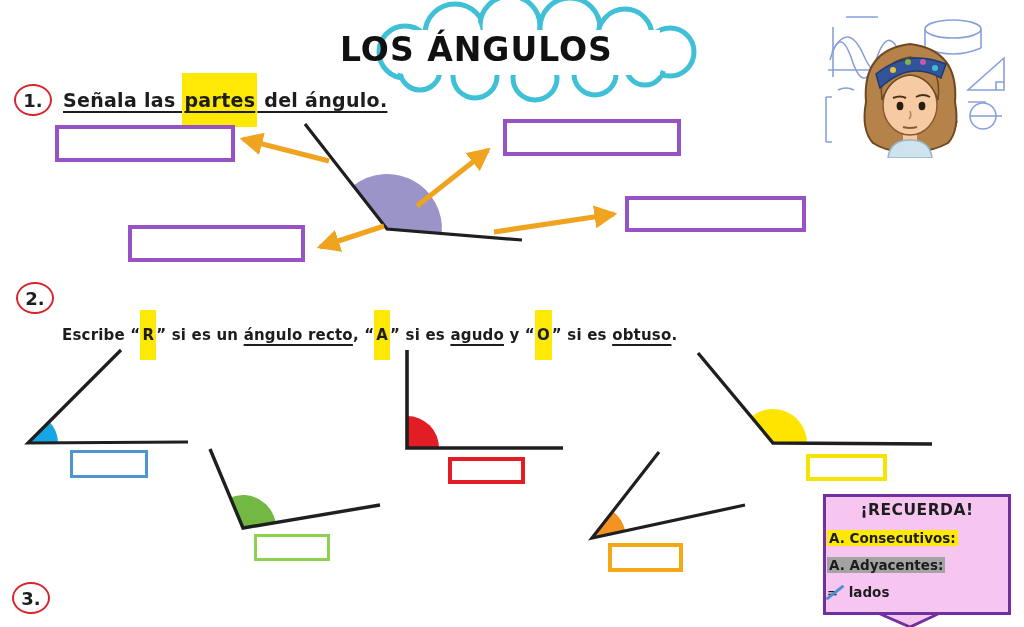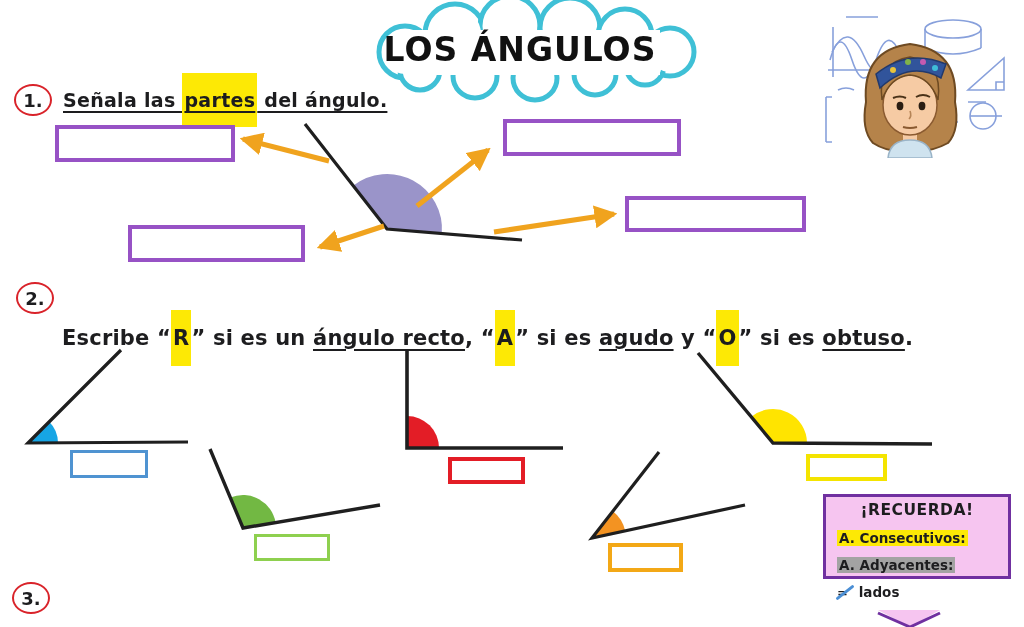--- a/index.html
+++ b/index.html
@@ -7,29 +7,29 @@
         font-family:"DejaVu Sans",sans-serif;color:#1d1d1f;}
   .abs{position:absolute;}
   svg{display:block;}
   
   .qrow{position:absolute;display:flex;align-items:center;gap:11px;font-weight:bold;}
   .qnum{flex:0 0 auto;border:2.5px solid #d9232a;border-radius:50%;width:34px;height:28px;
         display:flex;align-items:center;justify-content:center;font-size:18px;color:#1d1d1f;background:#fff;}
   .qtext{text-decoration:underline;text-decoration-thickness:2px;text-underline-offset:4px;letter-spacing:.3px;}
   .hl{background:#fde905;padding:16px 2px;}
   .u{text-decoration:underline;text-decoration-thickness:2px;text-underline-offset:4px;}
-  .instr{position:absolute;font-weight:bold;font-size:21px;letter-spacing:.2px;}
+  .instr{position:absolute;font-weight:bold;font-size:15px;letter-spacing:.2px;}
   
   .ansbox{position:absolute;background:#fff;border-style:solid;box-sizing:border-box;}
   
-  #cloud-title{position:absolute;left:340px;top:30px;width:360px;text-align:center;
+  #cloud-title{position:absolute;left:340px;top:30px;width:360px;
                font-size:33px;font-weight:bold;letter-spacing:1px;color:#111;}
   
-  #recuerda{position:absolute;left:823px;top:494px;width:188px;height:85px;background:#f6c5f0;
-            border:3px solid #7030a0;box-sizing:border-box;padding:3px 11px;font-weight:bold;font-size:13.5px;}
+  #recuerda{position:absolute;left:823px;top:494px;width:188px;height:121px;background:#f6c5f0;
+            border:3px solid #7030a0;box-sizing:border-box;padding:3px 1px;font-weight:bold;font-size:13.5px;}
   #recuerda .rtitle{text-align:center;font-size:15.5px;letter-spacing:.5px;margin:1px 0 2px 0;}
   #recuerda .rrow{margin:11px 0;white-space:nowrap;}
   .hl-y{background:#fde905;padding:0 2px;}
   .hl-c{background:#a3a3a3;padding:0 2px;}
   .ellip{display:inline-block;border:2px solid #f5c13e;border-radius:50%;padding:0 4px 1px 4px;
          font-size:12px;line-height:13px;vertical-align:middle;background:#fff0;}
   .neq{position:relative;display:inline-block;width:17px;font-size:13px;}
   .neq .slash{position:absolute;left:-3px;top:6px;width:22px;height:3px;background:#4b8fd5;
               border-radius:2px;transform:rotate(-38deg);}
 </style>

